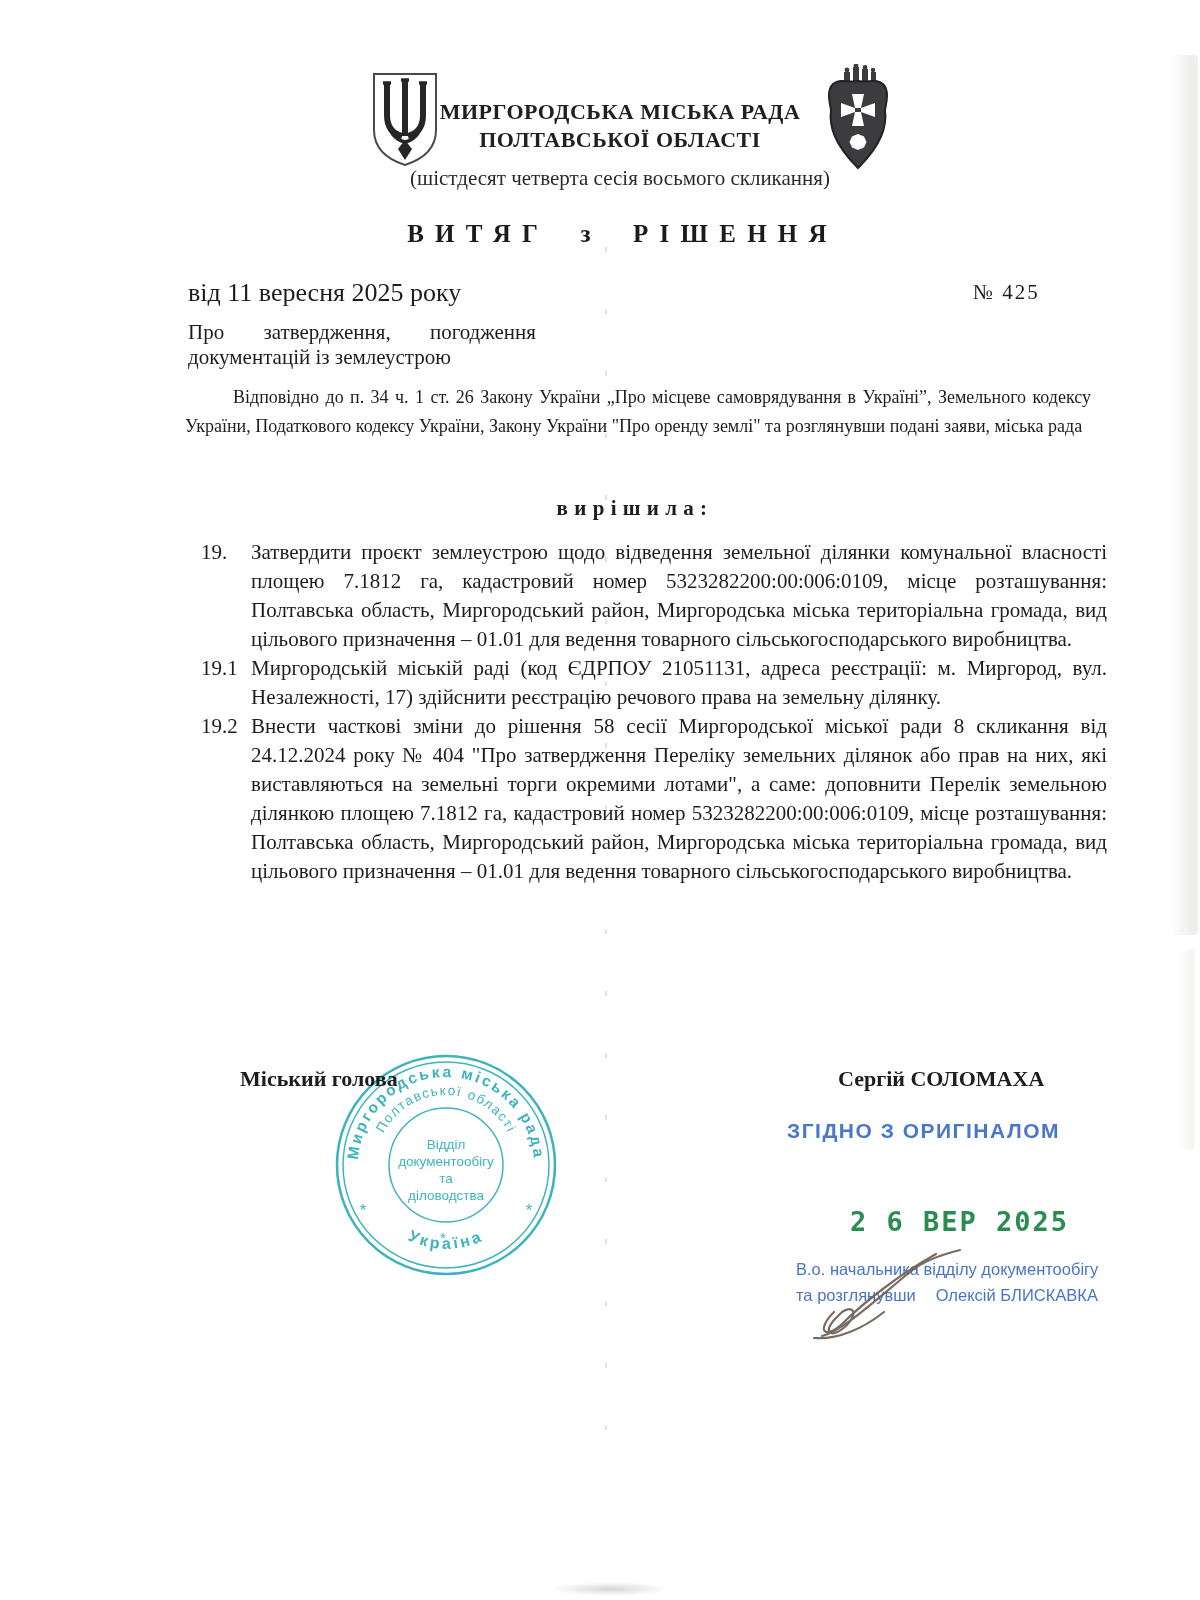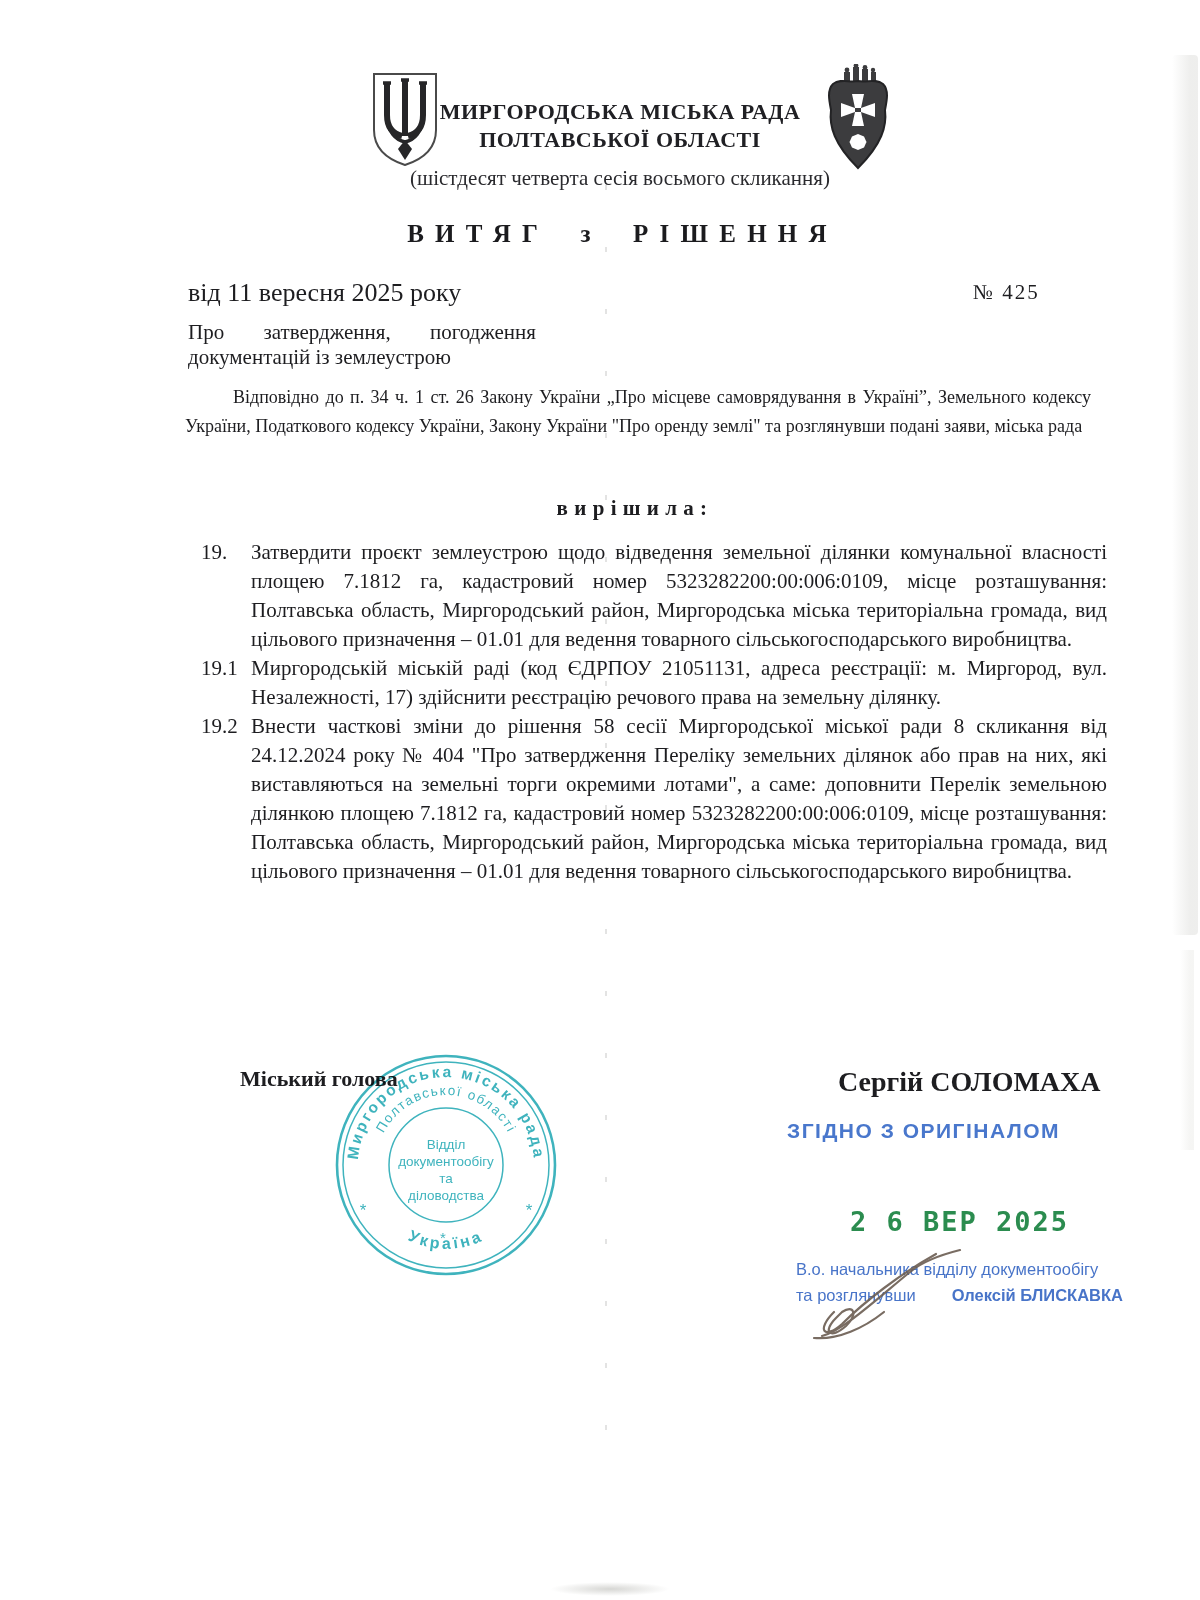--- a/index.html
+++ b/index.html
@@ -64,36 +64,36 @@
   .resolved{
     left:0;top:496px;width:1270px;text-align:center;
     font-weight:bold;font-size:21px;letter-spacing:.3em;
   }
   .items{left:185px;top:538px;width:906px;font-size:21px;line-height:29px;margin-left:16px;}
   .doc-item{position:relative;padding-left:50px;text-align:justify;}
   .doc-item .item-num{position:absolute;left:0;top:0;}
   .doc-item.last{margin-top:24px;padding-left:44px;}
   
   .mayor-title{left:240px;top:1066px;font-size:22px;font-weight:bold;}
-  .mayor-name{left:838px;top:1066px;font-size:28px;font-weight:bold;}
+  .mayor-name{left:838px;top:1066px;font-size:22px;font-weight:bold;}
   .council-stamp{left:331px;top:1050px;mix-blend-mode:multiply;opacity:.92;}
   
   .cert-text{
     left:787px;top:1119px;font-family:"Liberation Sans",sans-serif;
     font-weight:bold;font-size:21px;letter-spacing:1.5px;color:#3a6cc8;opacity:.92;
   }
   .date-stamp{
     left:850px;top:1206px;font-family:"DejaVu Sans Mono",monospace;
     font-weight:bold;font-size:27px;letter-spacing:2px;color:#15803d;opacity:.9;
   }
   .official-block{
     left:796px;top:1256px;font-family:"Liberation Sans",sans-serif;
     font-size:16.5px;line-height:26px;color:#3f6dc6;opacity:.95;
   }
-  .official-name{font-weight:bold;margin-left:36px;}
+  .official-name{font-weight:normal;margin-left:20px;}
   .sig-scribble{left:806px;top:1238px;}
 </style>
 </head>
 <body>
 
 <div class="abs scan-band-right"></div>
 <div class="abs scan-band-right2"></div>
 <div class="abs fold-line"></div>
 <div class="abs bottom-smudge"></div>
 

